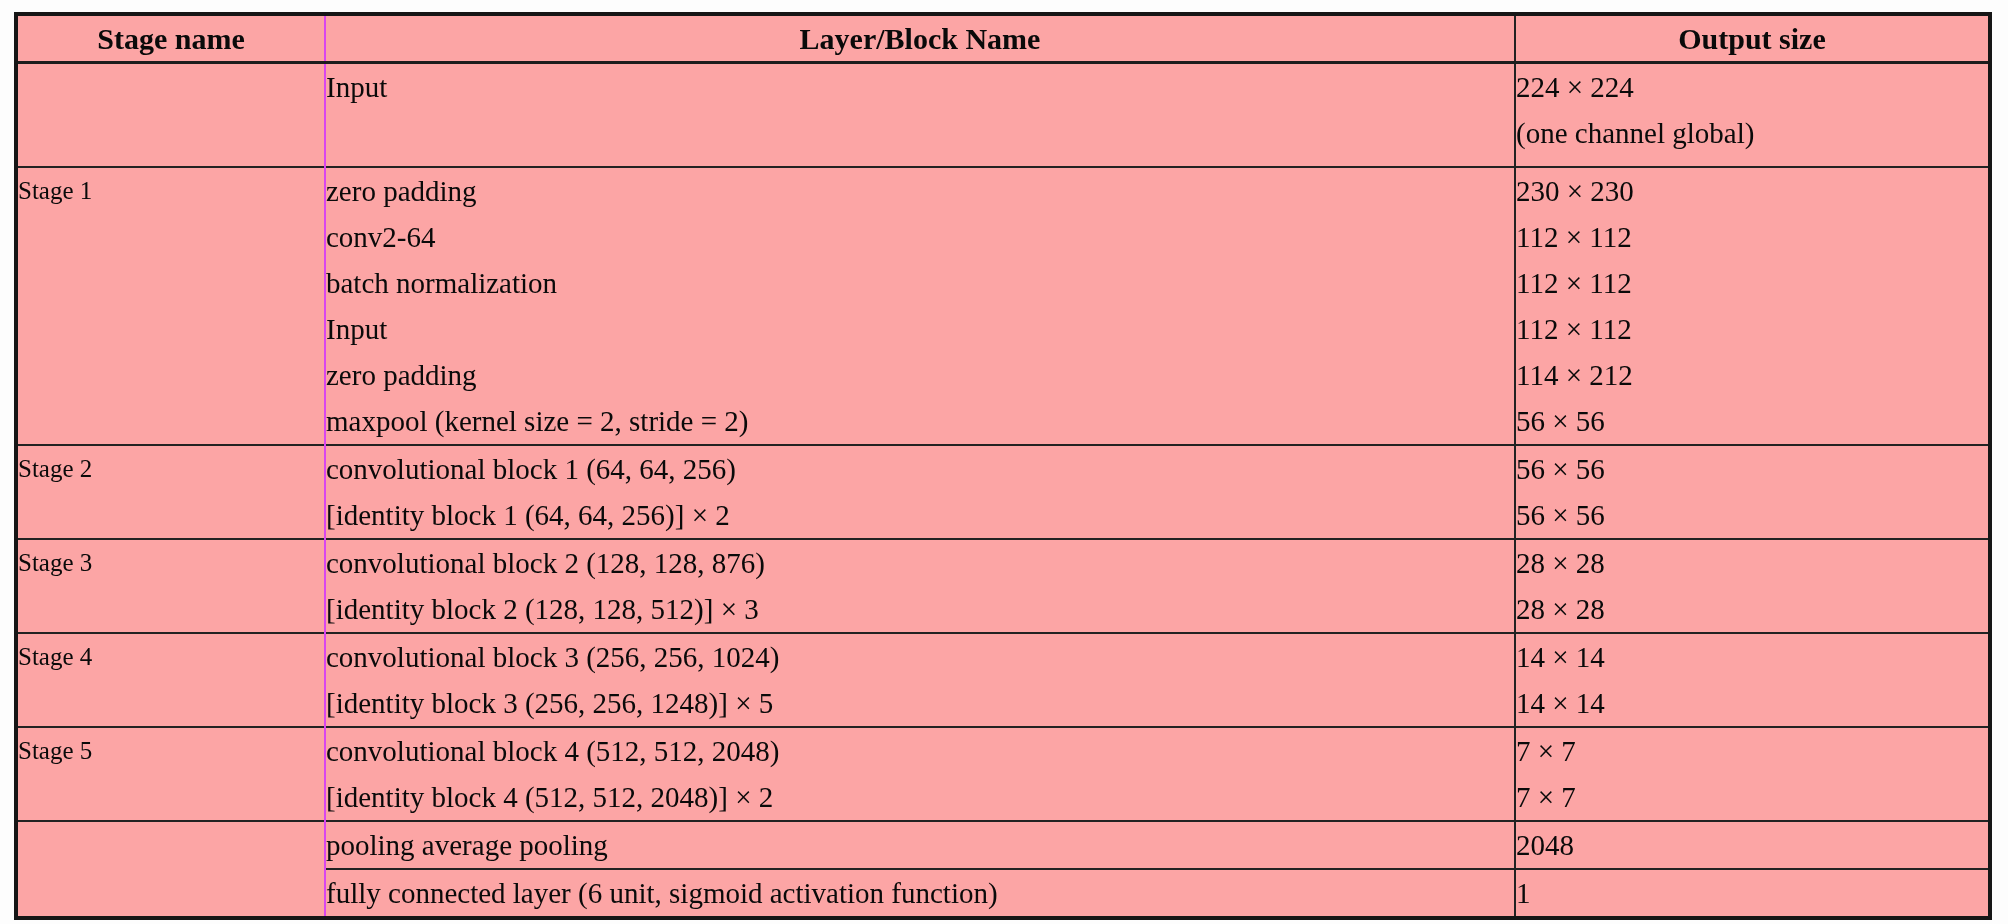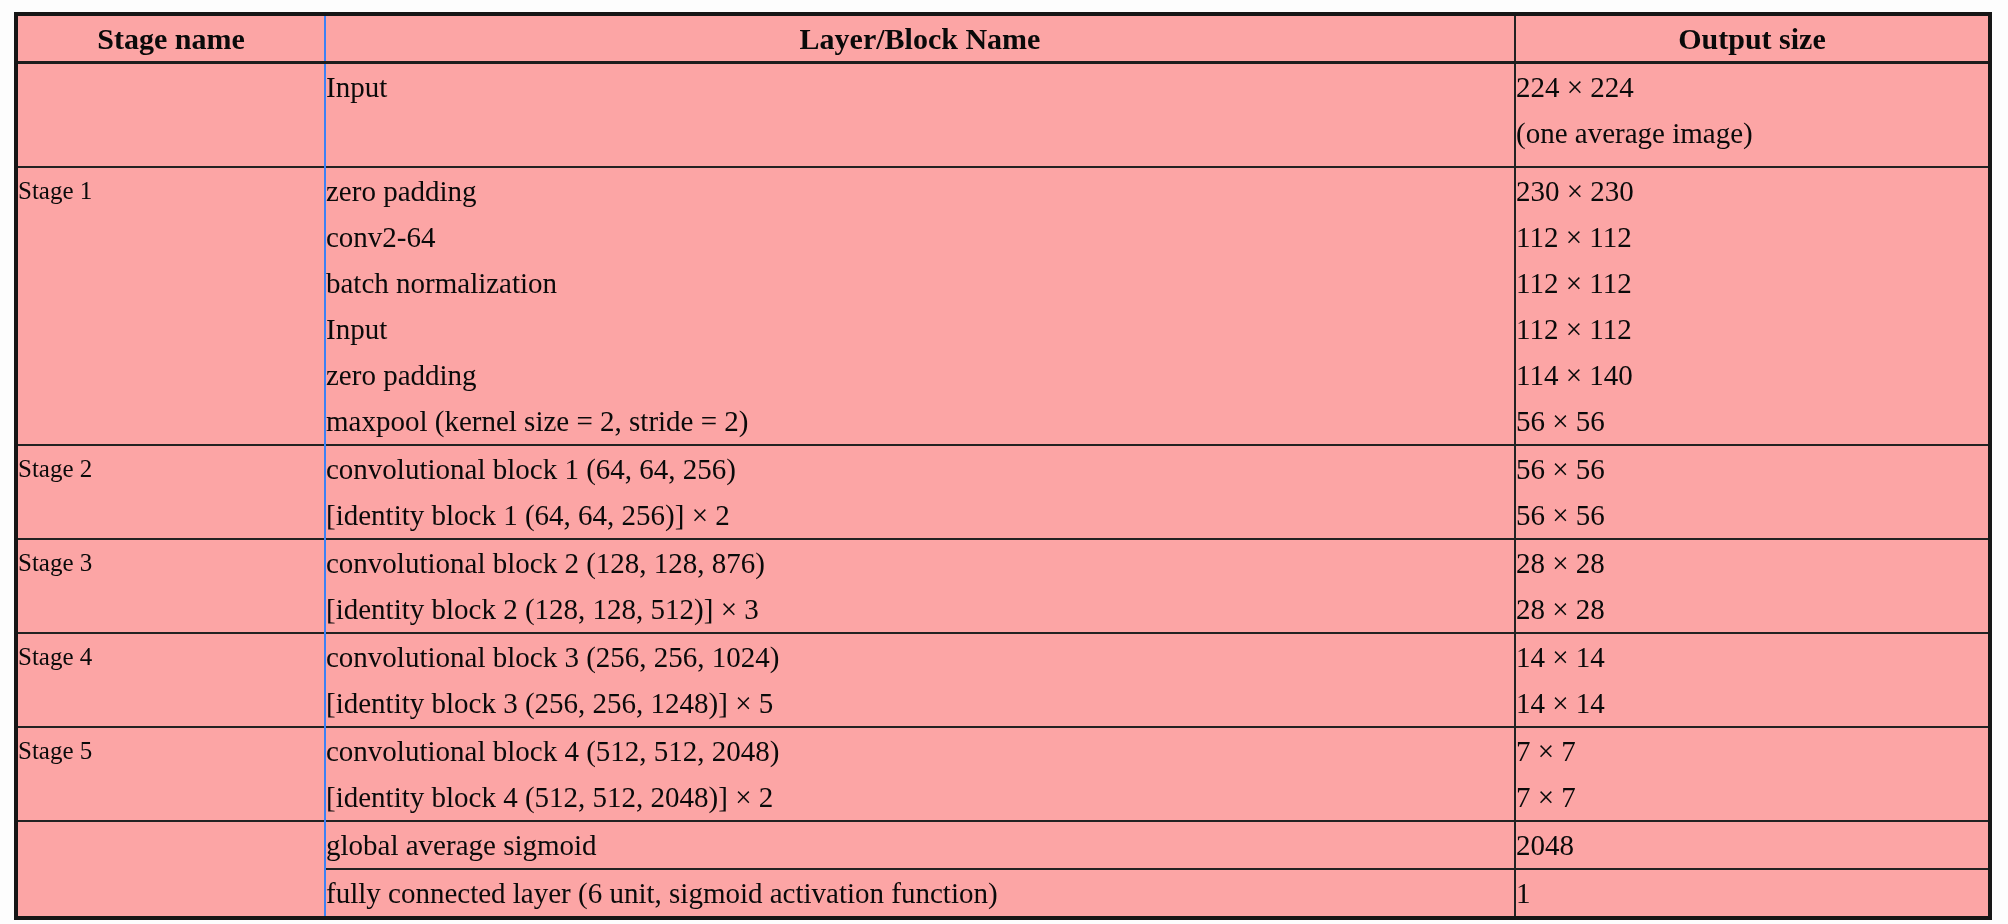--- a/index.html
+++ b/index.html
@@ -26,21 +26,21 @@
     height:45px;line-height:45px;
     font-size:30px;font-weight:bold;
     text-align:center;vertical-align:middle;
     border-bottom:3px solid #1d1d1d;
     padding:0;
   }
   td{
     vertical-align:top;text-align:left;
     padding:0;
   }
-  .colmid{border-left:2px solid #3b82f6;border-right:2px solid #222222;}
+  .colmid{border-left:2px solid #d946ef;border-right:2px solid #222222;}
   tr.sec > td{border-top:2px solid #222222;}
   tr.sec2 > td{border-top:2px solid #222222;}
   .line{
     line-height:46px;min-height:46px;
     font-size:29px;font-weight:400;
     white-space:nowrap;overflow:visible;
   }
   tr.sec-input td{padding-bottom:10px;}
   .stage-label{font-size:25px;}
 </style>
@@ -65,42 +65,42 @@
     <tr class="sec sec-input">
       <td>
         <div class="line stage-label"></div>
       </td>
       <td class="colmid">
         <div class="line">Input</div>
         <div class="line"></div>
       </td>
       <td>
         <div class="line">224 × 224</div>
-        <div class="line">(one average image)</div>
+        <div class="line">(one channel global)</div>
       </td>
     </tr>
 
     <tr class="sec">
       <td>
         <div class="line stage-label">Stage 1</div>
       </td>
       <td class="colmid">
         <div class="line">zero padding</div>
         <div class="line">conv2-64</div>
         <div class="line">batch normalization</div>
         <div class="line">Input</div>
         <div class="line">zero padding</div>
         <div class="line">maxpool (kernel size = 2, stride = 2)</div>
       </td>
       <td>
         <div class="line">230 × 230</div>
         <div class="line">112 × 112</div>
         <div class="line">112 × 112</div>
         <div class="line">112 × 112</div>
-        <div class="line">114 × 140</div>
+        <div class="line">114 × 212</div>
         <div class="line">56 × 56</div>
       </td>
     </tr>
 
     <tr class="sec">
       <td>
         <div class="line stage-label">Stage 2</div>
       </td>
       <td class="colmid">
         <div class="line">convolutional block 1 (64, 64, 256)</div>
@@ -152,21 +152,21 @@
         <div class="line">7 × 7</div>
         <div class="line">7 × 7</div>
       </td>
     </tr>
 
     <tr class="sec">
       <td rowspan="2">
         <div class="line stage-label"></div>
       </td>
       <td class="colmid">
-        <div class="line">global average sigmoid</div>
+        <div class="line">pooling average pooling</div>
       </td>
       <td>
         <div class="line">2048</div>
       </td>
     </tr>
 
     <tr class="sec2">
       <td class="colmid">
         <div class="line">fully connected layer (6 unit, sigmoid activation function)</div>
       </td>

